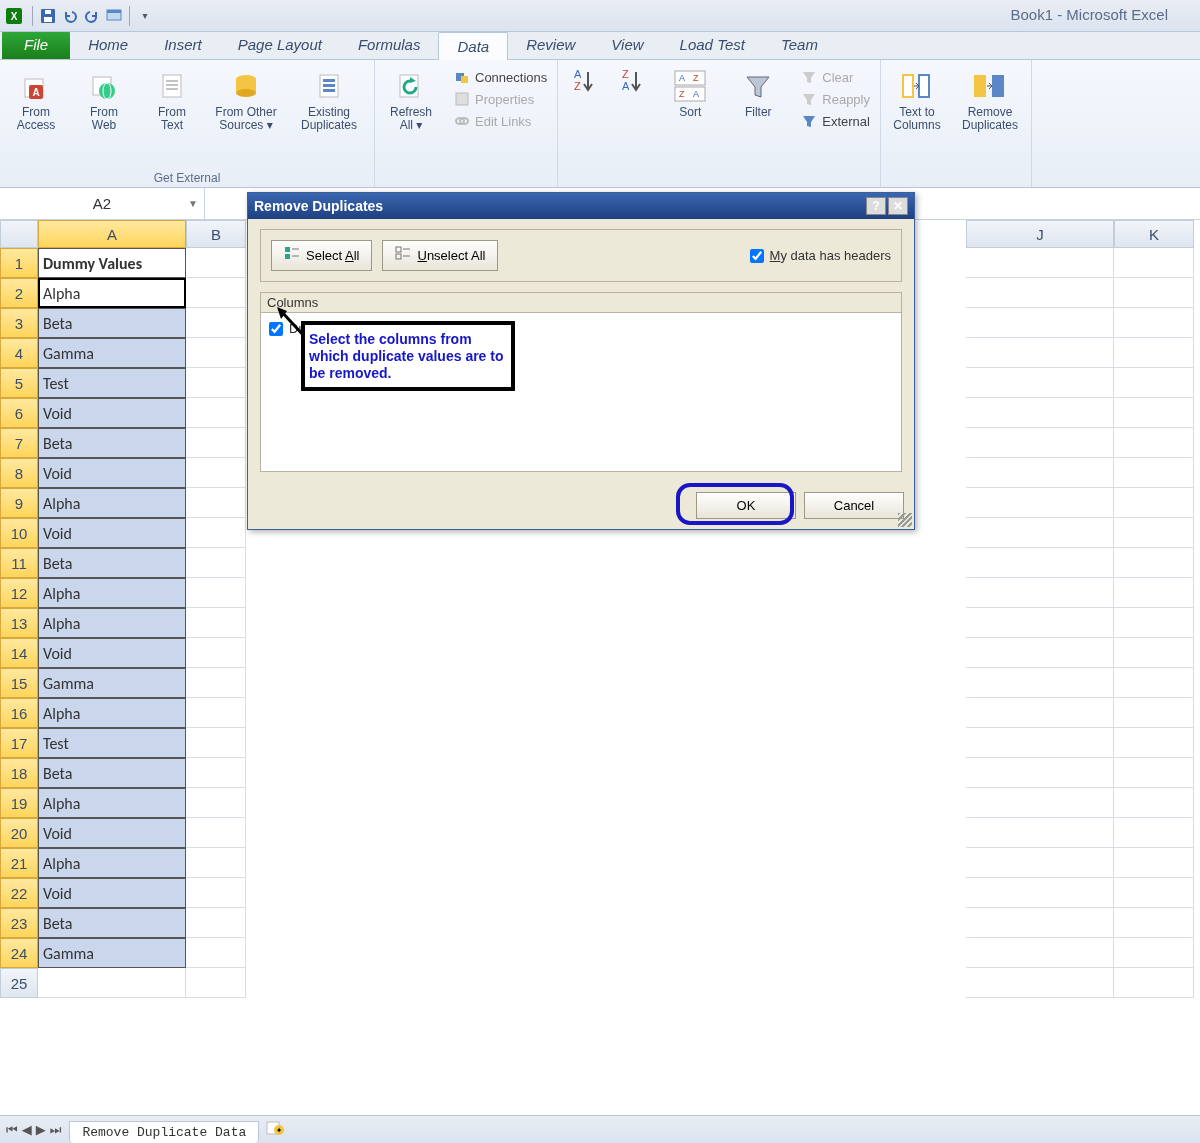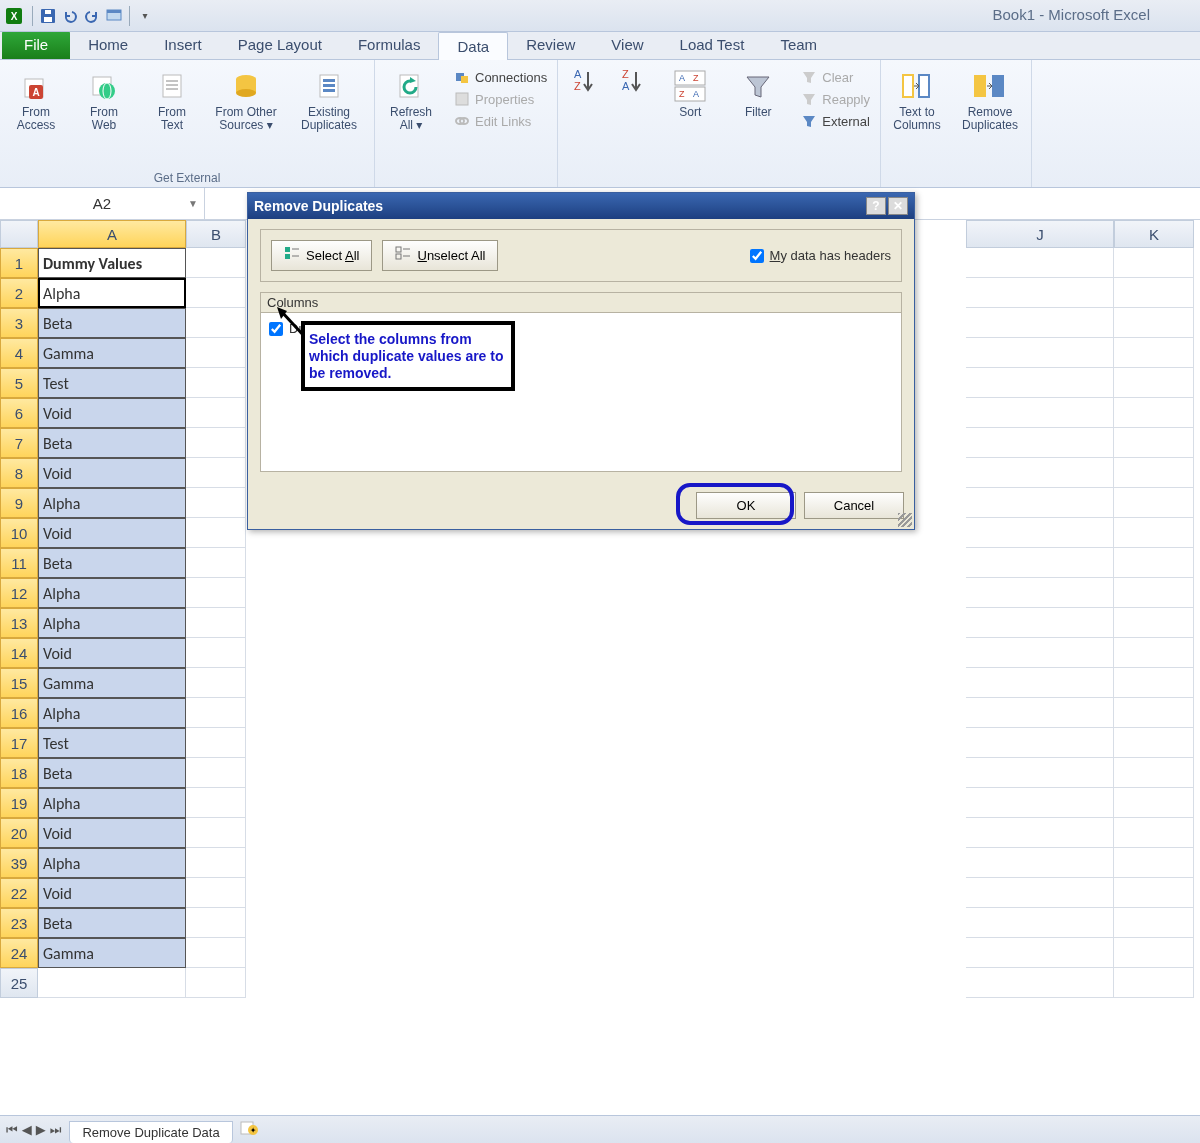--- a/index.html
+++ b/index.html
@@ -33,30 +33,31 @@
 .qat-btn { width: 22px; height: 22px; display: inline-flex; align-items: center; justify-content: center; cursor: pointer; }
 .window-title {
   position: absolute;
   left: 50%; transform: translateX(-50%);
   right: auto;
   top: 6px;
   color: #5b6d88;
   font-size: 15px;
   width: 100%;
   text-align: right;
-  padding-right: 50px;
+  padding-right: 32px;
 }
 
 
 .ribbon-tabs {
   height: 28px;
   background: #e9edf4;
   display: flex;
   align-items: flex-end;
   border-bottom: 1px solid #b8c6dc;
+  font-style: italic;
 }
 .file-tab {
   background: #1a7f1a;
   background: linear-gradient(#2fa83a, #1a7f1a);
   color: #fff;
   padding: 5px 22px 5px 22px;
   font-size: 15px;
   border-radius: 2px 2px 0 0;
   margin-left: 2px;
   height: 28px;
@@ -214,20 +215,21 @@
   border-top: 1px solid #b8c6dc;
 }
 .nav-btns { display: flex; gap: 4px; margin-right: 8px; color: #555; }
 .sheet-tab {
   background: #fff;
   border: 1px solid #b8c6dc;
   border-bottom: none;
   padding: 3px 12px;
   border-radius: 0 0 4px 4px;
   transform: translateY(2px);
+  font-family: Liberation Mono, monospace;
 }
 .new-sheet { margin-left: 6px; color: #888; }
 
 
 .dialog {
   position: absolute;
   left: 247px; top: 192px;
   width: 668px;
   background: #ece9d8;
   border: 1px solid #3a5f9f;
@@ -765,21 +767,21 @@
   </div>
       <div class="row">
     <div class="row-h sel">20</div>
     <div class="cell datacol selrange">Void</div>
     <div class="cell" style="width:60px"></div>
     <div style="width:720px"></div>
     <div class="cell"></div>
     <div class="cell" style="width:80px"></div>
   </div>
       <div class="row">
-    <div class="row-h sel">39</div>
+    <div class="row-h sel">21</div>
     <div class="cell datacol selrange">Alpha</div>
     <div class="cell" style="width:60px"></div>
     <div style="width:720px"></div>
     <div class="cell"></div>
     <div class="cell" style="width:80px"></div>
   </div>
       <div class="row">
     <div class="row-h sel">22</div>
     <div class="cell datacol selrange">Void</div>
     <div class="cell" style="width:60px"></div>

